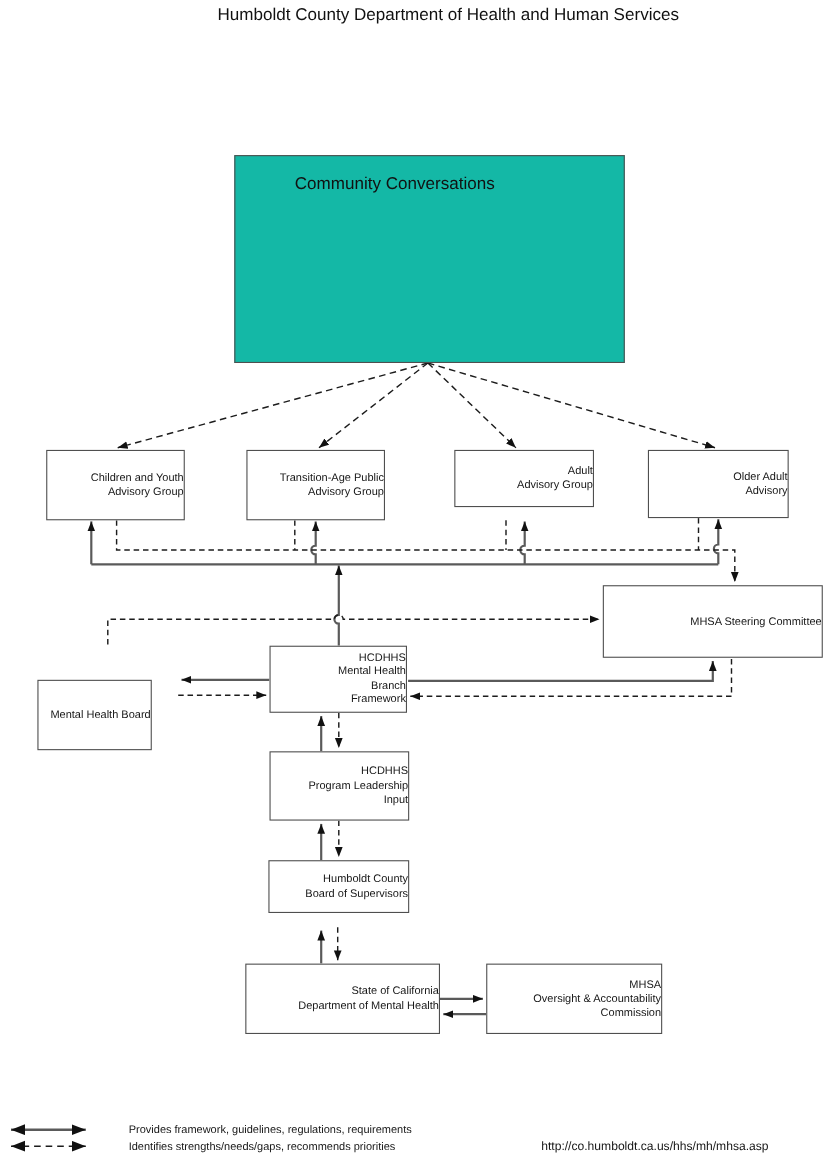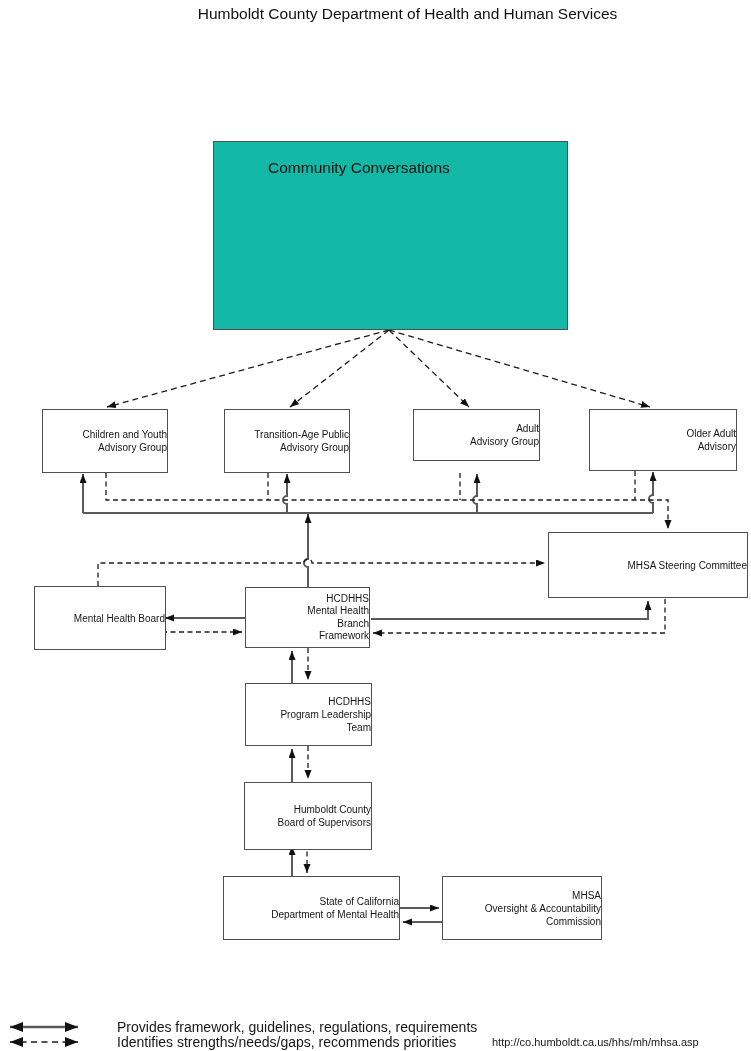--- a/index.html
+++ b/index.html
@@ -23,21 +23,21 @@
     position:absolute;background:#14b8a6;border:1px solid #4f4f4f;box-sizing:border-box;
   }
   .cc-title{
     margin:16px 0 6px 54px;font-size:15.5px;line-height:20px;color:#111;
   }
   .cc-list{
     margin:0;padding:0 8px 0 52px;list-style:square;
     font-size:10.5px;line-height:16.3px;color:#161616;
   }
   .legend-label{
-    position:absolute;font-size:14px;line-height:15px;color:#161616;white-space:nowrap;
+    position:absolute;font-size:10px;line-height:15px;color:#161616;white-space:nowrap;
   }
   .url-label{
     position:absolute;font-size:11px;color:#161616;white-space:nowrap;
   }
 </style>
 </head>
 <body>
 
 <div class="page">
 
@@ -111,47 +111,47 @@
     <span class="line">Advisory Group</span>
   </div>
   <div class="box" style="left:224px;top:409px;width:126px;height:64px">
     <span class="line">Transition-Age Public</span>
     <span class="line">Advisory Group</span>
   </div>
   <div class="box" style="left:413px;top:409px;width:127px;height:52px">
     <span class="line">Adult</span>
     <span class="line">Advisory Group</span>
   </div>
-  <div class="box" style="left:589px;top:409px;width:148px;height:62px">
+  <div class="box" style="left:589px;top:409px;width:128px;height:62px">
     <span class="line">Older Adult</span>
     <span class="line">Advisory</span>
   </div>
 
   <div class="box" style="left:548px;top:532px;width:200px;height:66px">
     <span class="line">MHSA Steering Committee</span>
   </div>
 
-  <div class="box" style="left:34px;top:586px;width:132px;height:64px">
+  <div class="box" style="left:34px;top:618px;width:104px;height:64px">
     <span class="line">Mental Health Board</span>
   </div>
 
   <div class="box" style="left:245px;top:587px;width:125px;height:61px;line-height:12.5px">
     <span class="line">HCDHHS</span>
     <span class="line">Mental Health</span>
     <span class="line">Branch</span>
     <span class="line">Framework</span>
   </div>
 
   <div class="box" style="left:245px;top:683px;width:127px;height:63px">
     <span class="line">HCDHHS</span>
     <span class="line">Program Leadership</span>
-    <span class="line">Team</span>
+    <span class="line">Input</span>
   </div>
 
-  <div class="box" style="left:244px;top:782px;width:128px;height:68px">
+  <div class="box" style="left:244px;top:782px;width:128px;height:48px">
     <span class="line">Humboldt County</span>
     <span class="line">Board of Supervisors</span>
   </div>
 
   <div class="box" style="left:223px;top:876px;width:177px;height:64px">
     <span class="line">State of California</span>
     <span class="line">Department of Mental Health</span>
   </div>
 
   <div class="box" style="left:442px;top:876px;width:160px;height:64px">

